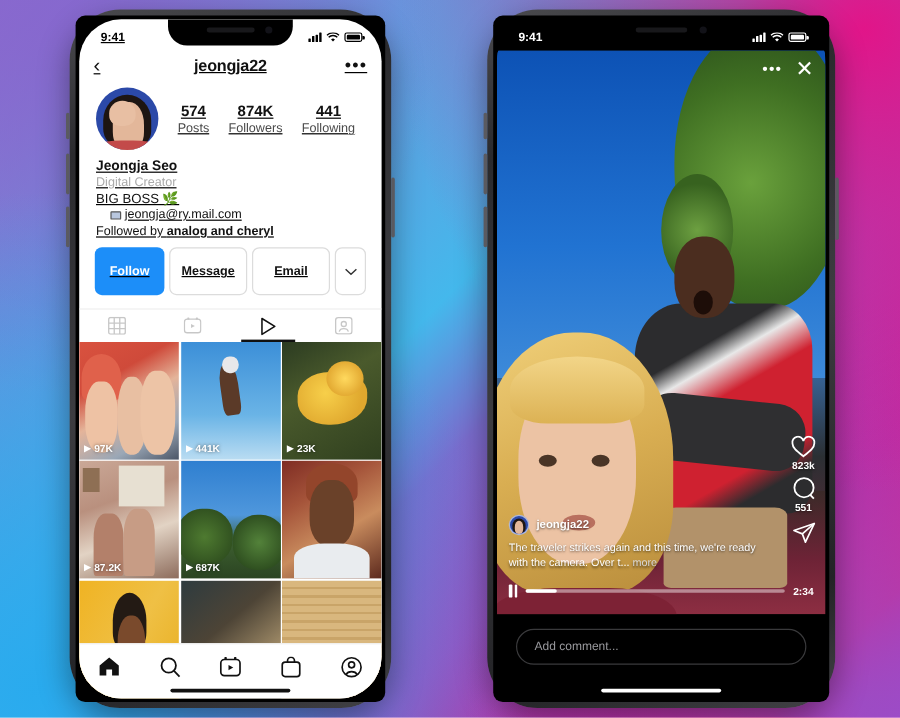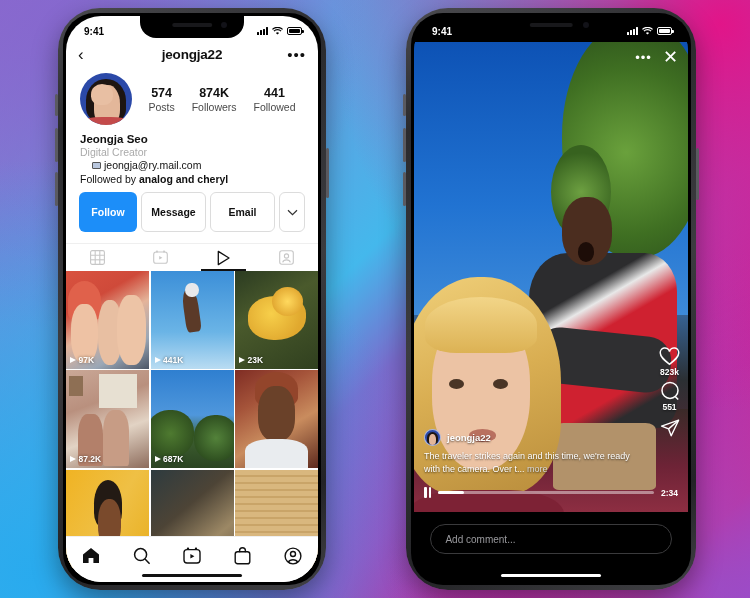--- a/index.html
+++ b/index.html
@@ -33,24 +33,25 @@
   
   .phone {
     position:absolute;
     border-radius:42px;
     background:linear-gradient(160deg,#4b4b4f 0%,#2a2a2d 18%,#3c3c40 50%,#232326 84%,#424246 100%);
     padding:5px;
     box-shadow:0 10px 26px rgba(0,0,0,0.38);
   }
   .phone-inner {
     width:100%; height:100%;
-    border-radius:32px;
+    border-radius:8px;
     background:#000;
     padding:3px;
     position:relative;
+    text-decoration:underline;
   }
   .screen {
     width:100%; height:100%;
     border-radius:35px;
     overflow:hidden;
     position:relative;
     background:#fff;
   }
   .notch {
     position:absolute; top:0; left:50%; transform:translateX(-50%);
@@ -193,21 +194,21 @@
   .pa-lip { position:absolute; left:42%; top:60%; width:16%; height:5%;
     background:#b9705f; border-radius:50%; }
   .pa-top { position:absolute; left:6%; bottom:-10%; width:92%; height:26%;
     background:#7d2235; border-radius:36% 36% 0 0; }
 
   .reel-top { position:absolute; top:6px; right:10px; display:flex; align-items:center;
     gap:11px; z-index:12; }
   .reel-dots { color:#fff; font-size:13px; letter-spacing:1px; }
   .reel-x { color:#fff; font-size:18px; line-height:1; font-weight:300; }
 
-  .actions { position:absolute; right:8px; bottom:74px; z-index:12;
+  .actions { position:absolute; right:8px; bottom:58px; z-index:12;
     display:flex; flex-direction:column; align-items:center; gap:4px;margin-left:46px; }
   .act { display:flex; flex-direction:column; align-items:center; gap:1px; }
   .act .cnt { color:#fff; font-size:8.5px; font-weight:bold;
     text-shadow:0 1px 2px rgba(0,0,0,.5); }
 
   .caption { position:absolute; left:10px; right:56px; bottom:36px; z-index:12; }
   .cap-user { display:flex; align-items:center; gap:6px; margin-bottom:4px; }
   .cap-av { width:17px; height:17px; border-radius:50%; background:#2b49a8;
     overflow:hidden; position:relative; border:1px solid rgba(255,255,255,.6); }
   .cap-av .f { position:absolute; left:26%; top:26%; width:48%; height:74%;
@@ -291,28 +292,29 @@
           <div class="stat">
             <div class="num">574</div>
             <div class="lbl">Posts</div>
           </div>
           <div class="stat">
             <div class="num">874K</div>
             <div class="lbl">Followers</div>
           </div>
           <div class="stat">
             <div class="num">441</div>
-            <div class="lbl">Followed</div>
+            <div class="lbl">Following</div>
           </div>
         </div>
       </div>
 
       <div class="bio">
         <div class="name">Jeongja Seo</div>
         <div class="cat">Digital Creator</div>
+        <div class="line">BIG BOSS 🌿</div>
         <div class="mailrow">
           <span class="mail-ico"></span>
           <span>jeongja@ry.mail.com</span>
         </div>
         <div class="followed">
           <span>Followed by </span><b>analog and cheryl</b>
         </div>
       </div>
 
       <div class="btn-row">

